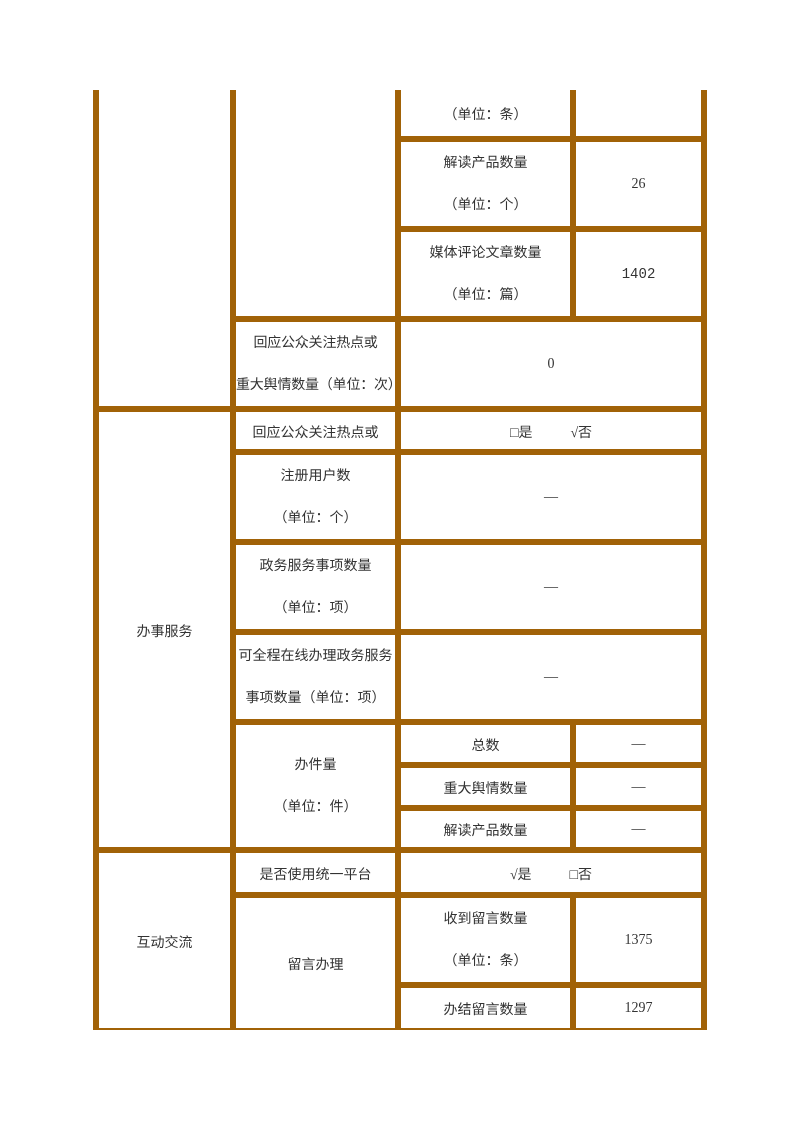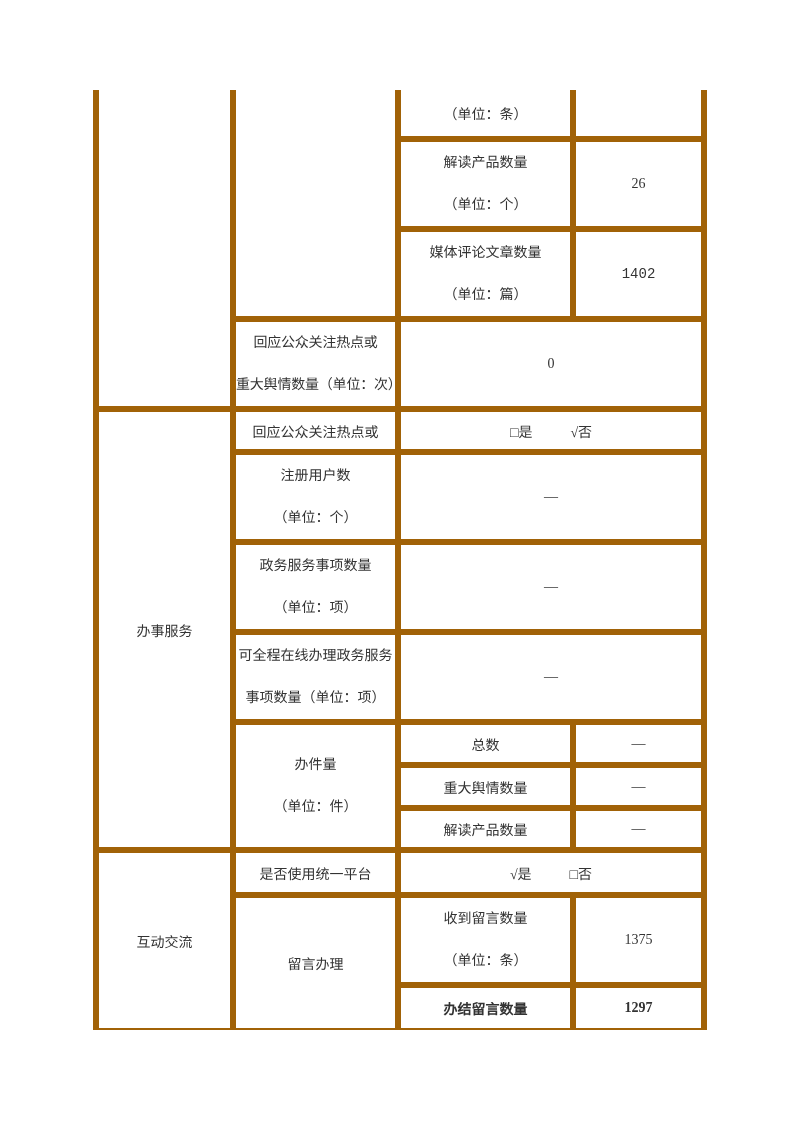--- a/index.html
+++ b/index.html
@@ -34,21 +34,21 @@
   
   .bb2 { border-bottom-width: 2px !important; }
   
   .ml { line-height: 42px; white-space: pre-line; }
   .tight { font-size: 13.5px; letter-spacing: -0.2px; }
   
   .rA { height: 49px; } .rB { height: 85px; } .rC { height: 83px; font-family: Liberation Mono, monospace; }
   .rD { height: 84px; } .rE { height: 43px; } .rF { height: 84px; }
   .rG { height: 85px; } .rH { height: 84px; } .rI { height: 43px; }
   .rJ { height: 43px; } .rK { height: 42px; } .rL { height: 45px; }
-  .rM { height: 82px; } .rN { height: 44px; font-weight: bold; }
+  .rM { height: 82px; } .rN { height: 44px; }
   .opt { display: inline-block; }
   .opt + .opt { margin-left: 38px; }
 </style>
 </head>
 <body>
 
 <div class="page">
   <table class="report">
     <colgroup>
       <col style="width:137px">

